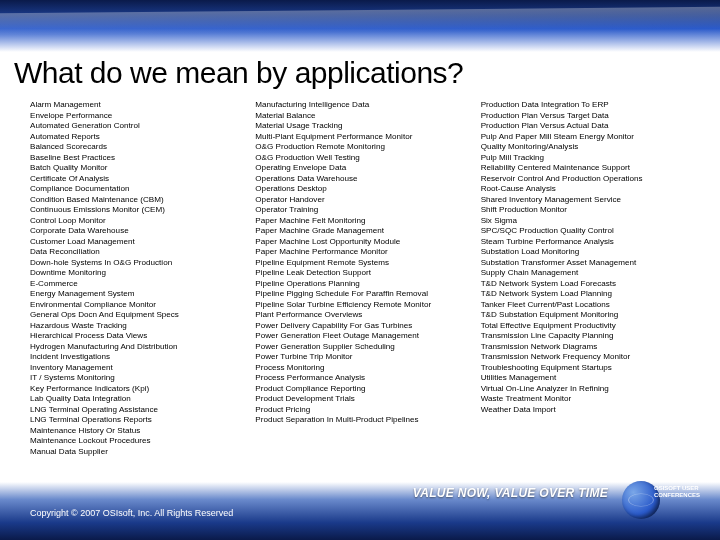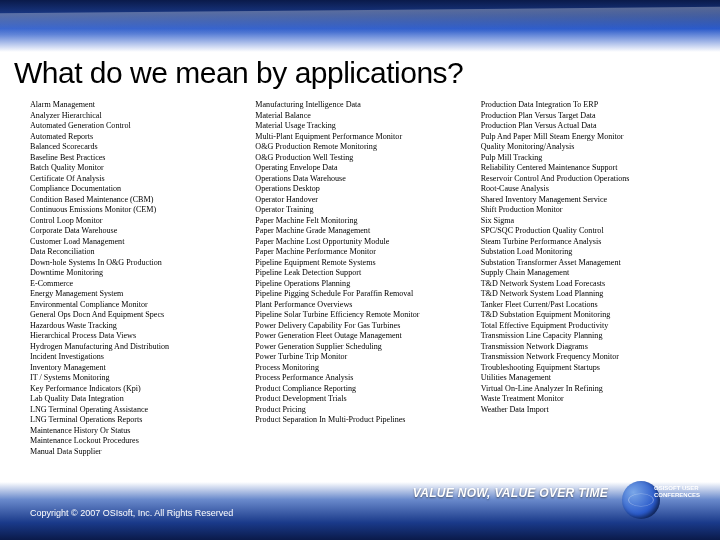--- a/index.html
+++ b/index.html
@@ -27,21 +27,20 @@
     font-size: 30px;
     font-weight: normal;
     color: #000;
     padding: 4px 14px 6px 14px;
     letter-spacing: -0.5px;
   }
   .columns {
     display: flex;
     gap: 10px;
     padding: 4px 24px 0 30px;
-    font-family: Liberation Serif, serif;
   }
   .col {
     flex: 1;
     font-size: 8.1px;
     line-height: 10.5px;
     color: #000;
   }
   .col .item { white-space: nowrap; }
   .bottom-band {
     position: absolute;
@@ -95,21 +94,21 @@
 </head>
 <body>
 
 <div class="top-banner"></div>
 
 <h1 class="title">What do we mean by applications?</h1>
 
 <div class="columns">
   <div class="col">
       <div class="item">Alarm Management</div>
-      <div class="item">Analyzer Hierarchical</div>
+      <div class="item">Envelope Performance</div>
       <div class="item">Automated Generation Control</div>
       <div class="item">Automated Reports</div>
       <div class="item">Balanced Scorecards</div>
       <div class="item">Baseline Best Practices</div>
       <div class="item">Batch Quality Monitor</div>
       <div class="item">Certificate Of Analysis</div>
       <div class="item">Compliance Documentation</div>
       <div class="item">Condition Based Maintenance (CBM)</div>
       <div class="item">Continuous Emissions Monitor (CEM)</div>
       <div class="item">Control Loop Monitor</div>
@@ -149,22 +148,22 @@
       <div class="item">Operator Handover</div>
       <div class="item">Operator Training</div>
       <div class="item">Paper Machine Felt Monitoring</div>
       <div class="item">Paper Machine Grade Management</div>
       <div class="item">Paper Machine Lost Opportunity Module</div>
       <div class="item">Paper Machine Performance Monitor</div>
       <div class="item">Pipeline Equipment Remote Systems</div>
       <div class="item">Pipeline Leak Detection Support</div>
       <div class="item">Pipeline Operations Planning</div>
       <div class="item">Pipeline Pigging Schedule For Paraffin Removal</div>
+      <div class="item">Pipeline Solar Turbine Efficiency Remote Monitor</div>
       <div class="item">Plant Performance Overviews</div>
-      <div class="item">Pipeline Solar Turbine Efficiency Remote Monitor</div>
       <div class="item">Power Delivery Capability For Gas Turbines</div>
       <div class="item">Power Generation Fleet Outage Management</div>
       <div class="item">Power Generation Supplier Scheduling</div>
       <div class="item">Power Turbine Trip Monitor</div>
       <div class="item">Process Monitoring</div>
       <div class="item">Process Performance Analysis</div>
       <div class="item">Product Compliance Reporting</div>
       <div class="item">Product Development Trials</div>
       <div class="item">Product Pricing</div>
       <div class="item">Product Separation In Multi-Product Pipelines</div>

